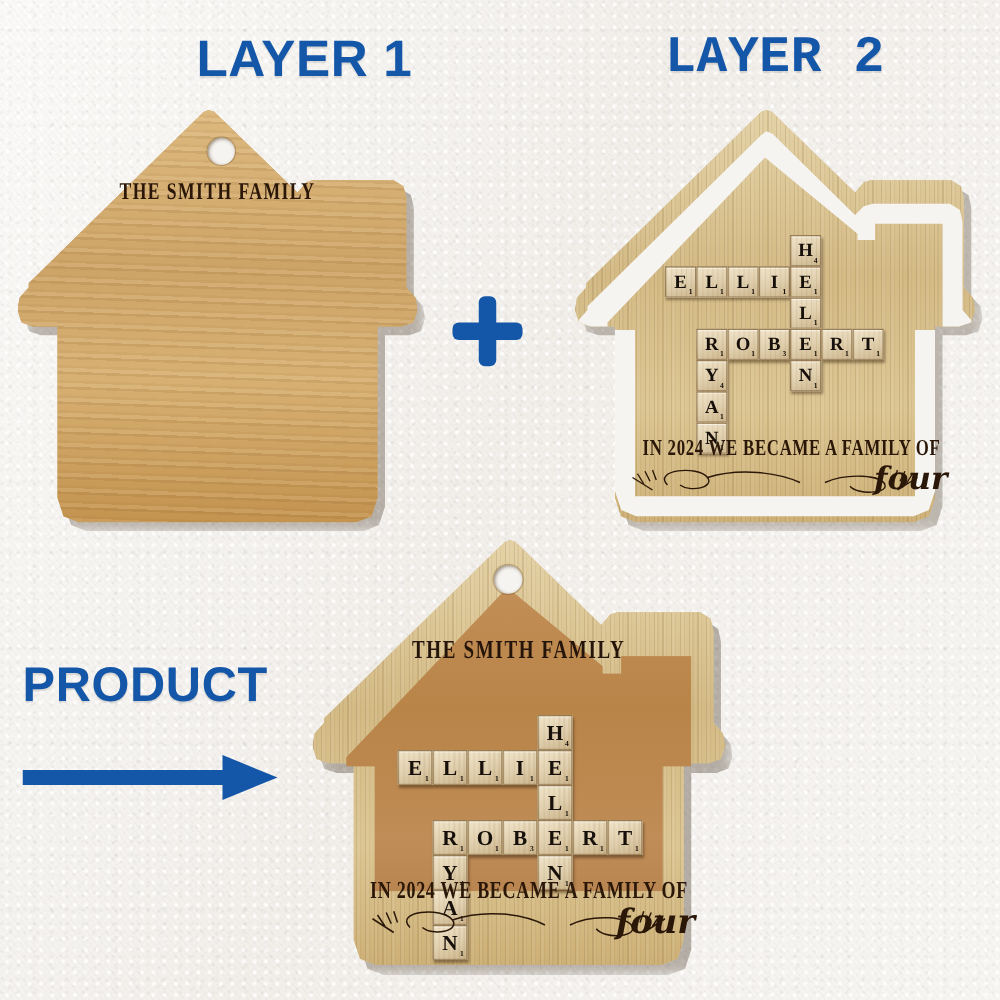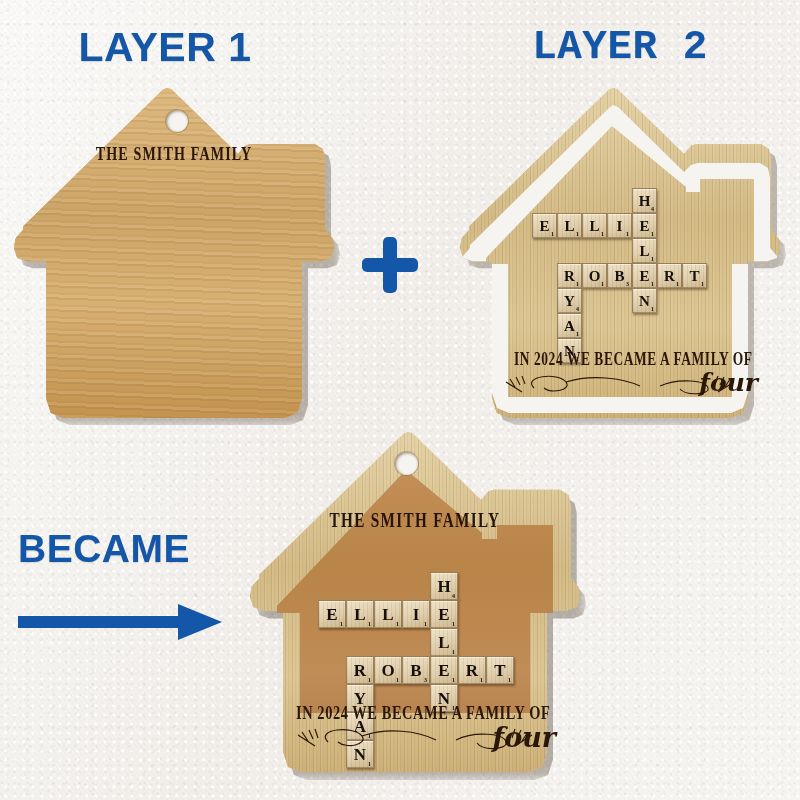--- a/index.html
+++ b/index.html
@@ -33,21 +33,21 @@
   
   .hdr{
     position:absolute;
     color:#1456a8;
     font-weight:bold;
     letter-spacing:0.5px;
     font-family:"Liberation Sans", sans-serif;
     text-shadow:0 1px 1px rgba(0,0,0,0.12);
     white-space:nowrap;
   }
-  #layer1-title{left:0;top:24px;width:330px;text-align:center;font-size:41px;}
+  #layer1-title{left:0;top:24px;width:330px;text-align:right;font-size:41px;}
   #layer2-title{left:455px;top:24px;width:330px;text-align:center;font-size:41px;font-family:Liberation Mono, monospace;}
   #finished-title{left:18px;top:528px;font-size:39px;line-height:42px;}
 
   
   #plus-sign{
     position:absolute;left:362px;top:237px;width:56px;height:56px;
   }
   #plus-sign .bar{position:absolute;background:#1456a8;border-radius:5px;}
   #plus-sign .bar.h{left:0;top:21px;width:56px;height:14px;}
   #plus-sign .bar.v{left:21px;top:0;width:14px;height:56px;}
@@ -257,21 +257,21 @@
           <path d="M24,14 l16,10 M28,11 l5,8 M34,9 l4,8 M40,8 l3,8"></path>
           <path d="M252,14 l-16,10 M248,11 l-5,8 M242,9 l-4,8 M236,8 l-3,8"></path>
         </g>
       </svg>
       <span class="script">four</span>
     </span>
   </div>
 </div>
 
 <div class="hdr" id="finished-title">
-  <div>BECAME</div>
+  <div>PRODUCT</div>
 </div>
 
 <svg id="finished-arrow" viewBox="0 0 205 40">
   <path d="M0,14 L160,14 L160,2 L204,20 L160,38 L160,26 L0,26 Z" fill="#1456a8"></path>
 </svg>
 
 <div class="ornament" id="finished-ornament">
   <div id="finished-shadow" class="house-clip"></div>
   <div id="finished-frame" class="house-clip wood-light"></div>
 

